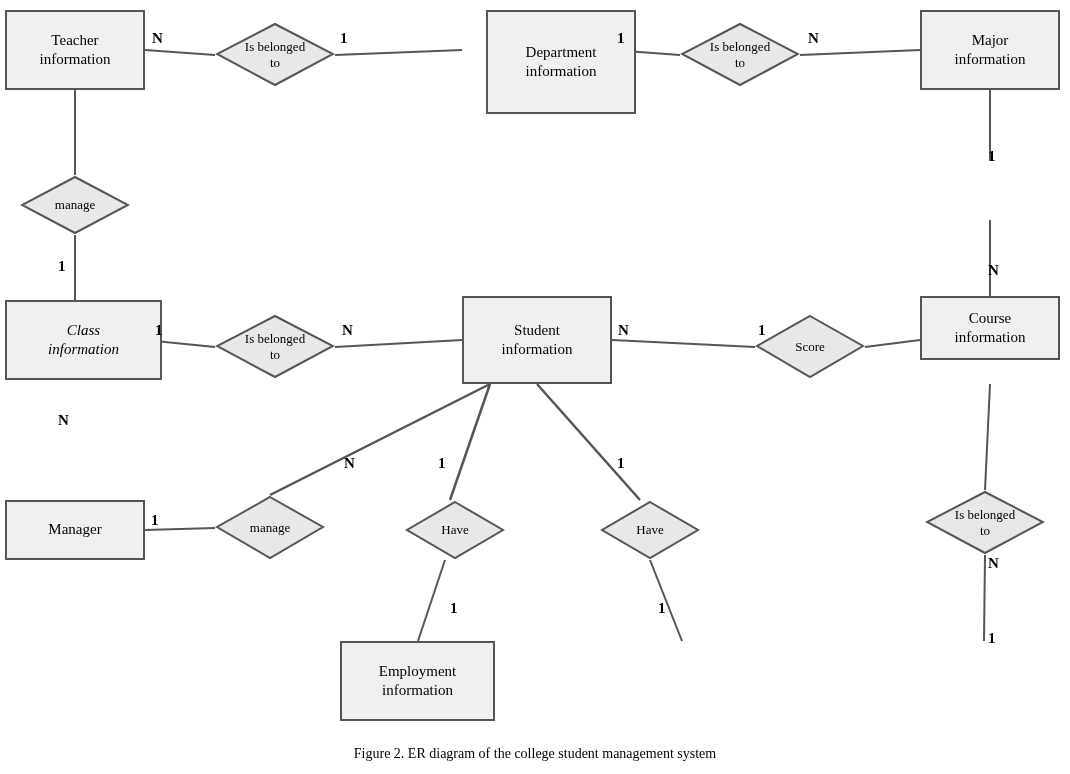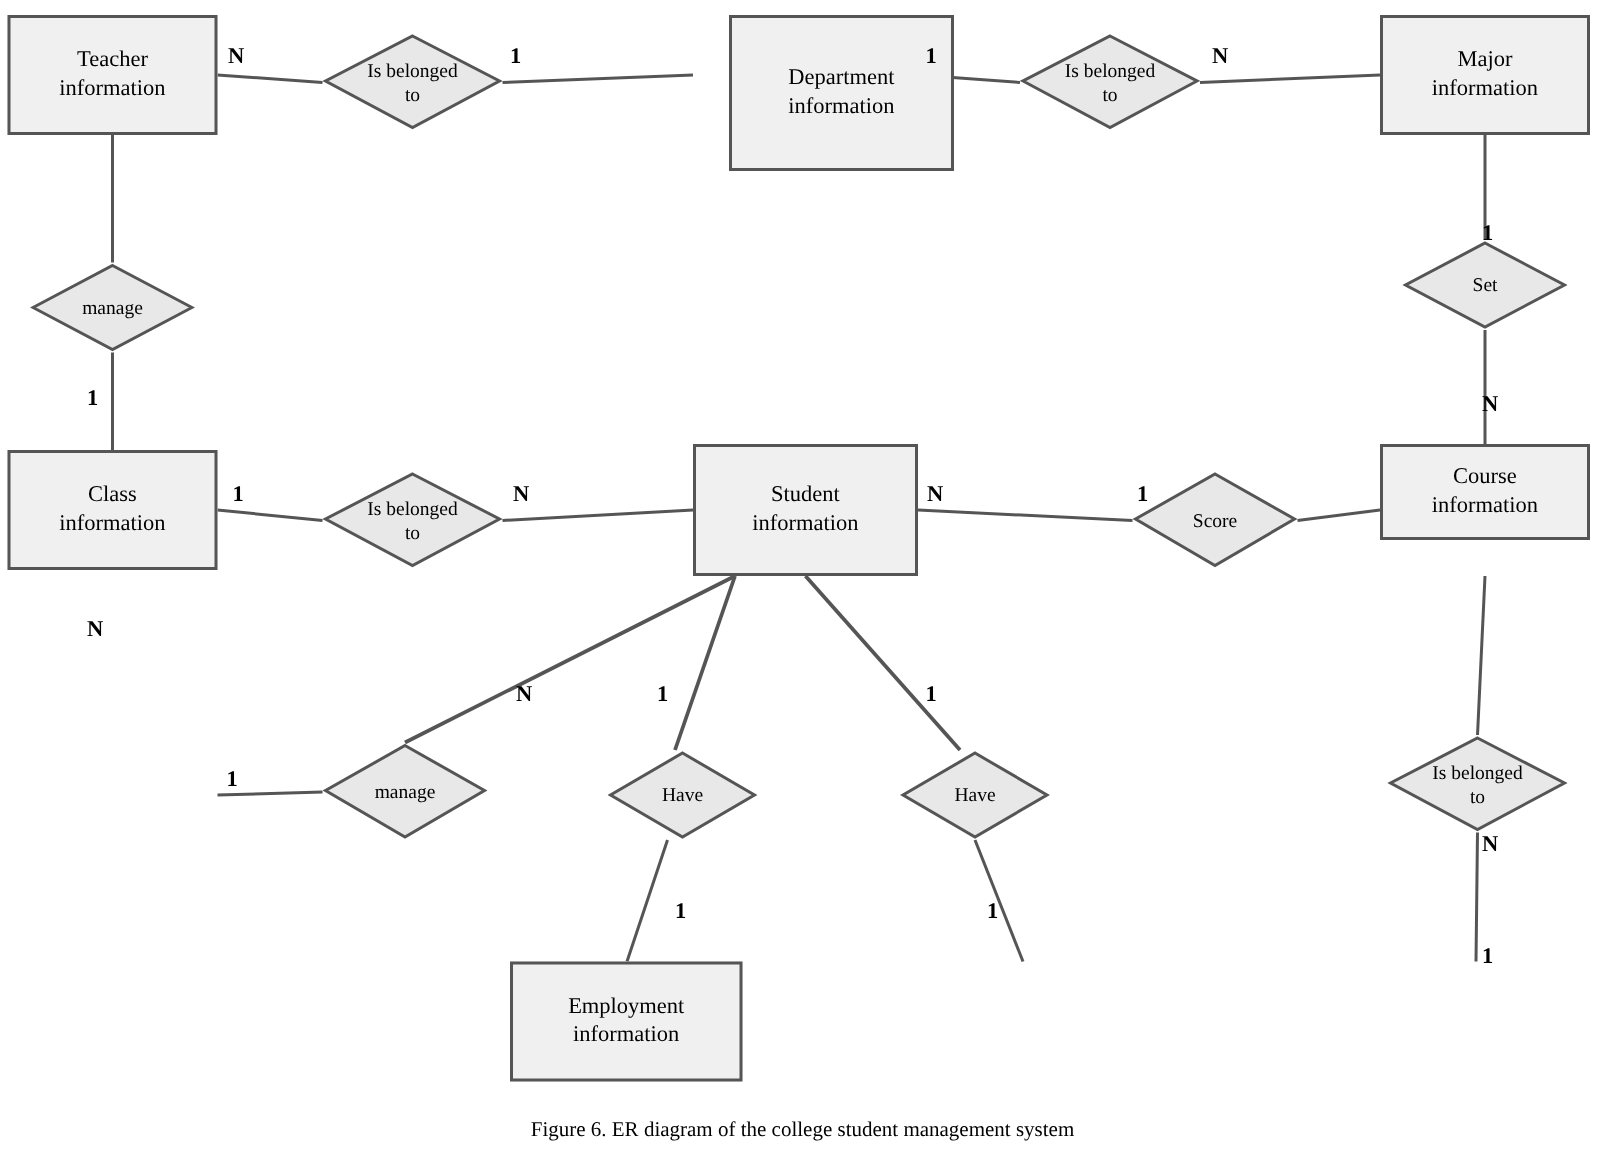--- a/index.html
+++ b/index.html
@@ -129,32 +129,35 @@
   </div>
 
   <div class="entity" style="left:486px;top:10px;width:150px;height:104px;">
     <span>Department<br>information</span>
   </div>
 
   <div class="entity" style="left:920px;top:10px;width:140px;height:80px;">
     <span>Major<br>information</span>
   </div>
 
-  <div class="entity" style="left:5px;top:300px;width:140px;height:80px;">
+  <div class="entity" style="left:5px;top:300px;width:157px;height:80px;font-style:italic;">
     <span>Class<br>information</span>
   </div>
 
   <div class="entity" style="left:462px;top:296px;width:150px;height:88px;">
     <span>Student<br>information</span>
   </div>
 
   <div class="entity" style="left:920px;top:296px;width:140px;height:64px;">
     <span>Course<br>information</span>
   </div>
 
+  <div class="entity" style="left:5px;top:500px;width:140px;height:60px;">
+    <span>Manager</span>
+  </div>
 
   <div class="entity" style="left:340px;top:641px;width:155px;height:80px;">
     <span>Employment<br>information</span>
   </div>
 
 
 
   <div class="diamond" style="left:215px;top:22px;width:120px;height:65px;">
     <div class="diamond-inner">
       <svg viewBox="0 0 120 65" preserveAspectRatio="none">
@@ -175,28 +178,20 @@
 
   <div class="diamond" style="left:20px;top:175px;width:110px;height:60px;">
     <div class="diamond-inner">
       <svg viewBox="0 0 110 60" preserveAspectRatio="none">
         <polygon points="55,2 108,30 55,58 2,30" fill="#e8e8e8" stroke="#555" stroke-width="2"></polygon>
       </svg>
     </div>
     <span class="diamond-text">manage</span>
   </div>
 
-  <div class="diamond" style="left:935px;top:160px;width:110px;height:60px;">
-    <div class="diamond-inner">
-      <svg viewBox="0 0 110 60" preserveAspectRatio="none">
-        <polygon points="55,2 108,30 55,58 2,30" fill="#e8e8e8" stroke="#555" stroke-width="2"></polygon>
-      </svg>
-    </div>
-    <span class="diamond-text">Set</span>
-  </div>
 
   <div class="diamond" style="left:215px;top:314px;width:120px;height:65px;">
     <div class="diamond-inner">
       <svg viewBox="0 0 120 65" preserveAspectRatio="none">
         <polygon points="60,2 118,32 60,63 2,32" fill="#e8e8e8" stroke="#555" stroke-width="2"></polygon>
       </svg>
     </div>
     <span class="diamond-text">Is belonged<br>to</span>
   </div>
 
@@ -264,14 +259,14 @@
   <span class="label" style="left:151px;top:512px;">1</span>
   <span class="label" style="left:344px;top:455px;">N</span>
   <span class="label" style="left:438px;top:455px;">1</span>
   <span class="label" style="left:617px;top:455px;">1</span>
 
   <span class="label" style="left:988px;top:555px;">N</span>
   <span class="label" style="left:450px;top:600px;">1</span>
   <span class="label" style="left:658px;top:600px;">1</span>
   <span class="label" style="left:988px;top:630px;">1</span>
 
-  <div class="caption">Figure 6.    ER diagram of the college student management system</div>
+  <div class="caption">Figure 2.    ER diagram of the college student management system</div>
 </div>
 
 </body></html>

